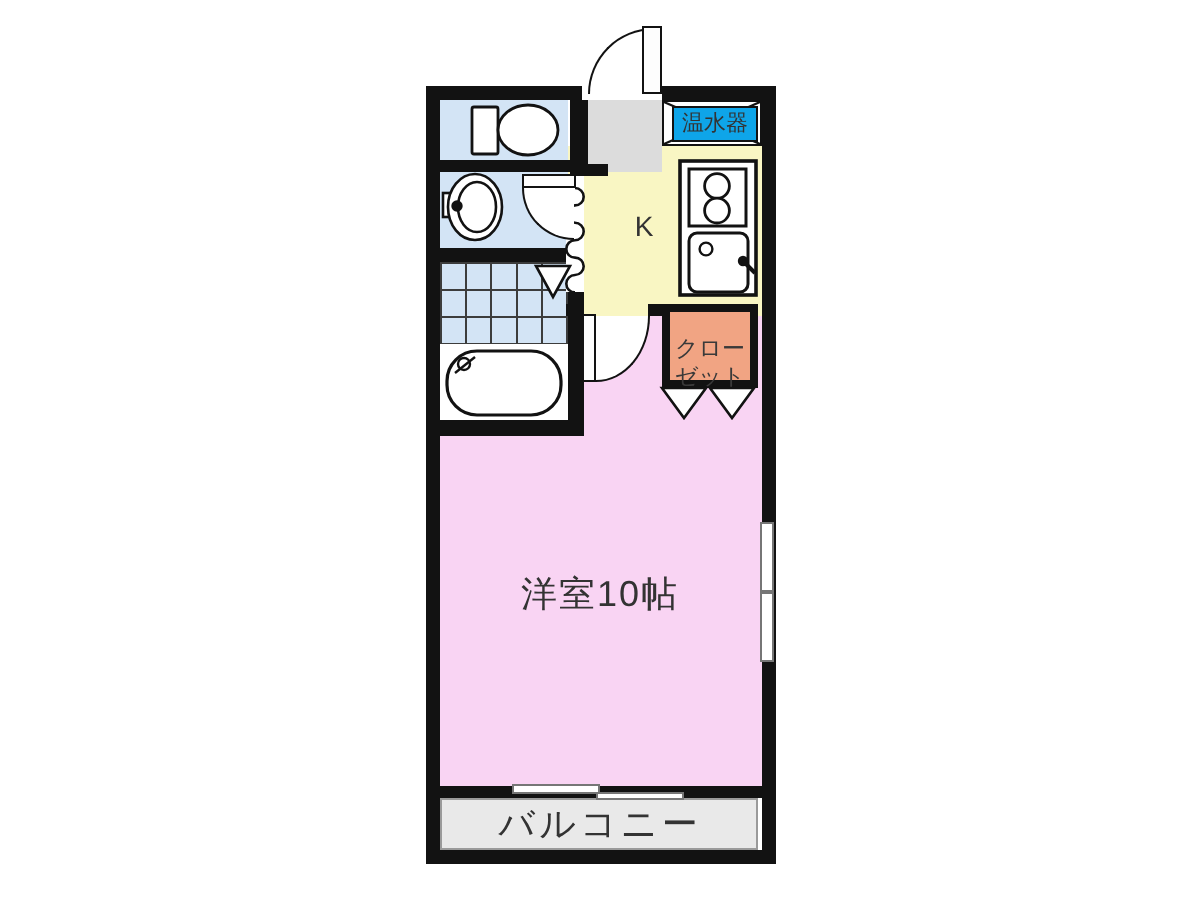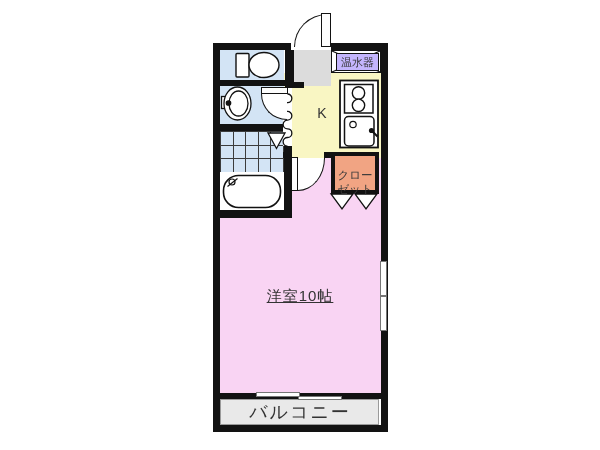--- a/index.html
+++ b/index.html
@@ -27,24 +27,24 @@
   }
   
   .leaf{background:#fdfdfd;border:1.4px solid #121212;}
   .arc-tl{border-top:1.4px solid #121212;border-left:1.4px solid #121212;border-top-left-radius:100%;}
   .sector-bl{background:#fff;border-left:1.3px solid #121212;border-bottom:1.3px solid #121212;border-bottom-left-radius:100%;}
   .sector-br{background:#fff;border-right:1.3px solid #121212;border-bottom:1.3px solid #121212;border-bottom-right-radius:100%;}
   
   .sash{background:#fff;border:1px solid #767676;}
   
   .lbl{display:flex;align-items:center;justify-content:center;text-align:center;color:#333;}
-  .lbl-waterheater{background:#c4b5fd;border:1.5px solid #121212;font-size:11px;line-height:12px;letter-spacing:0px;}
+  .lbl-waterheater{background:#0ea5e9;border:1.5px solid #121212;font-size:11px;line-height:12px;letter-spacing:0px;}
   .lbl-k{font-size:14px;}
   .lbl-closet{font-size:11.5px;line-height:14px;white-space:pre-line;color:#3a3a3a;}
-  .lbl-room{font-size:15px;letter-spacing:1px;text-decoration:underline;}
+  .lbl-room{font-size:18px;letter-spacing:1px;}
   .lbl-balcony{font-size:18px;letter-spacing:2px;}
   svg{position:absolute;left:0;top:0;pointer-events:none;}
 </style>
 </head>
 <body>
 
 <div class="abs room-pink" style="left:220px;top:152px;width:161px;height:241px;"></div>
 <div class="abs room-yellow" style="left:284px;top:73px;width:97px;height:85px;"></div>
 <div class="abs room-blue" style="left:220px;top:50px;width:64px;height:30px;"></div>
 <div class="abs room-blue" style="left:220px;top:86px;width:64px;height:38px;"></div>

